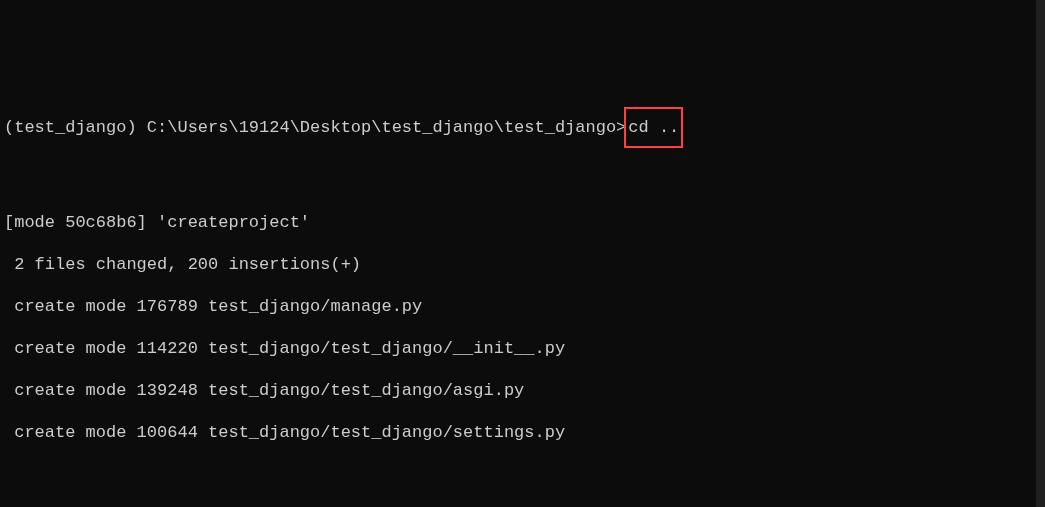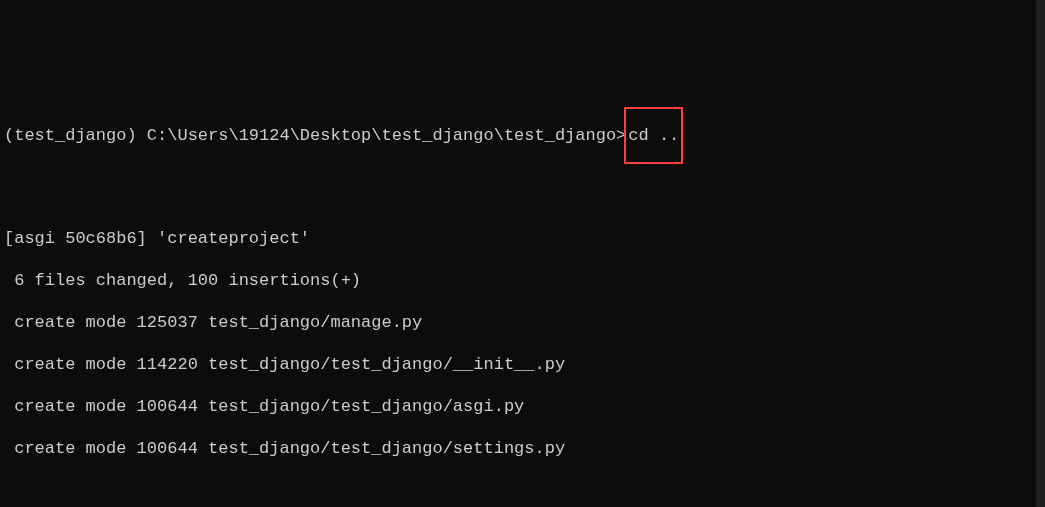--- a/index.html
+++ b/index.html
@@ -18,21 +18,21 @@
       width: 1045px;
       height: 507px;
       overflow: hidden;
       position: relative;
     }
     .line {
       display: block;
     }
     .highlight {
       border: 2px solid #ff4040;
-      padding: 16px 2px;
+      padding: 8px 2px;
       display: inline-block;
       margin-left: -2px;
     }
     .right-edge {
       position: absolute;
       right: 0;
       top: 0;
       bottom: 0;
       width: 9px;
       background: #5a5a5a;
@@ -41,25 +41,25 @@
   </style>
 </head>
 <body>
 
 
 
 <div>
 <span class="line"><span>(test_django) C:\Users\19124\Desktop\test_django\test_django&gt;</span><span class="highlight">cd ..</span></span>
 <span class="line"></span>
 <span class="line"></span>
-<span class="line">[asgi 50c68b6] 'createproject'</span>
-<span class="line"> 6 files changed, 100 insertions(+)</span>
-<span class="line"> create mode 125037 test_django/manage.py</span>
+<span class="line">[mode 50c68b6] 'createproject'</span>
+<span class="line"> 2 files changed, 200 insertions(+)</span>
+<span class="line"> create mode 176789 test_django/manage.py</span>
 <span class="line"> create mode 114220 test_django/test_django/__init__.py</span>
-<span class="line"> create mode 100644 test_django/test_django/asgi.py</span>
+<span class="line"> create mode 139248 test_django/test_django/asgi.py</span>
 <span class="line"> create mode 100644 test_django/test_django/settings.py</span>
 
 
 <span class="line"></span>
 
 
 
 
 
 

